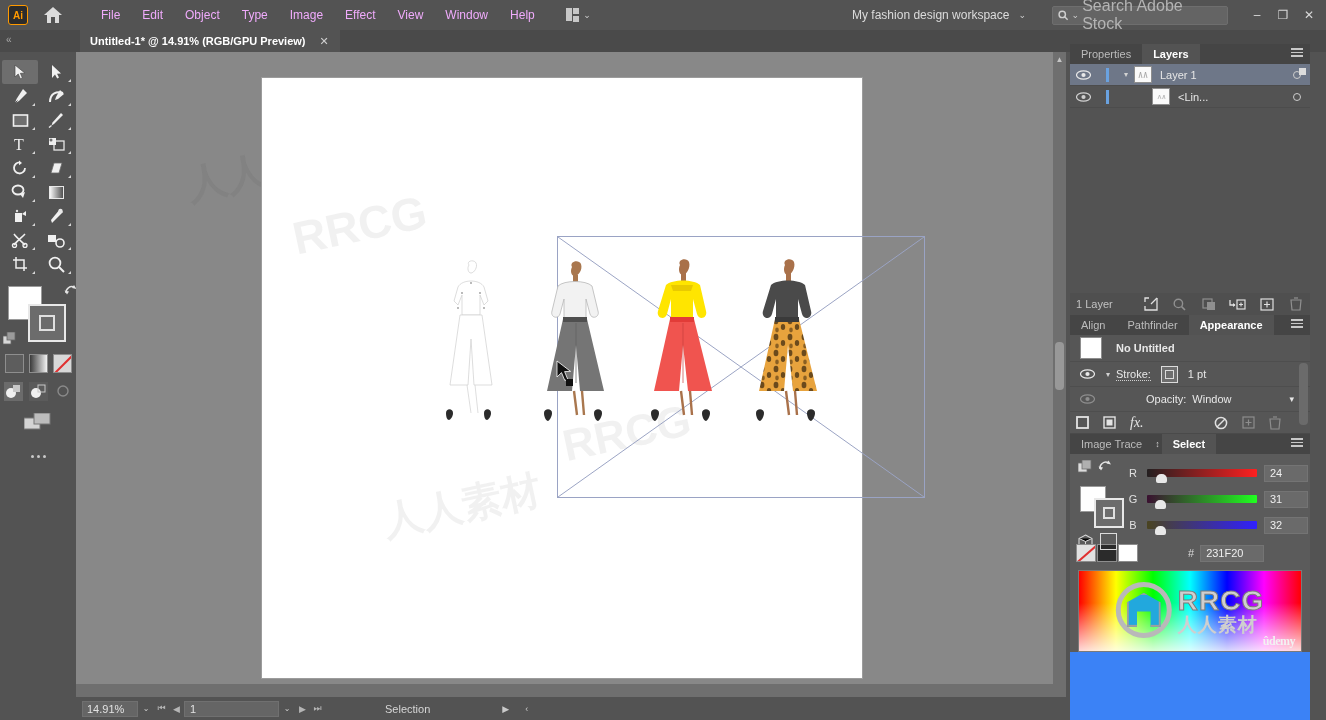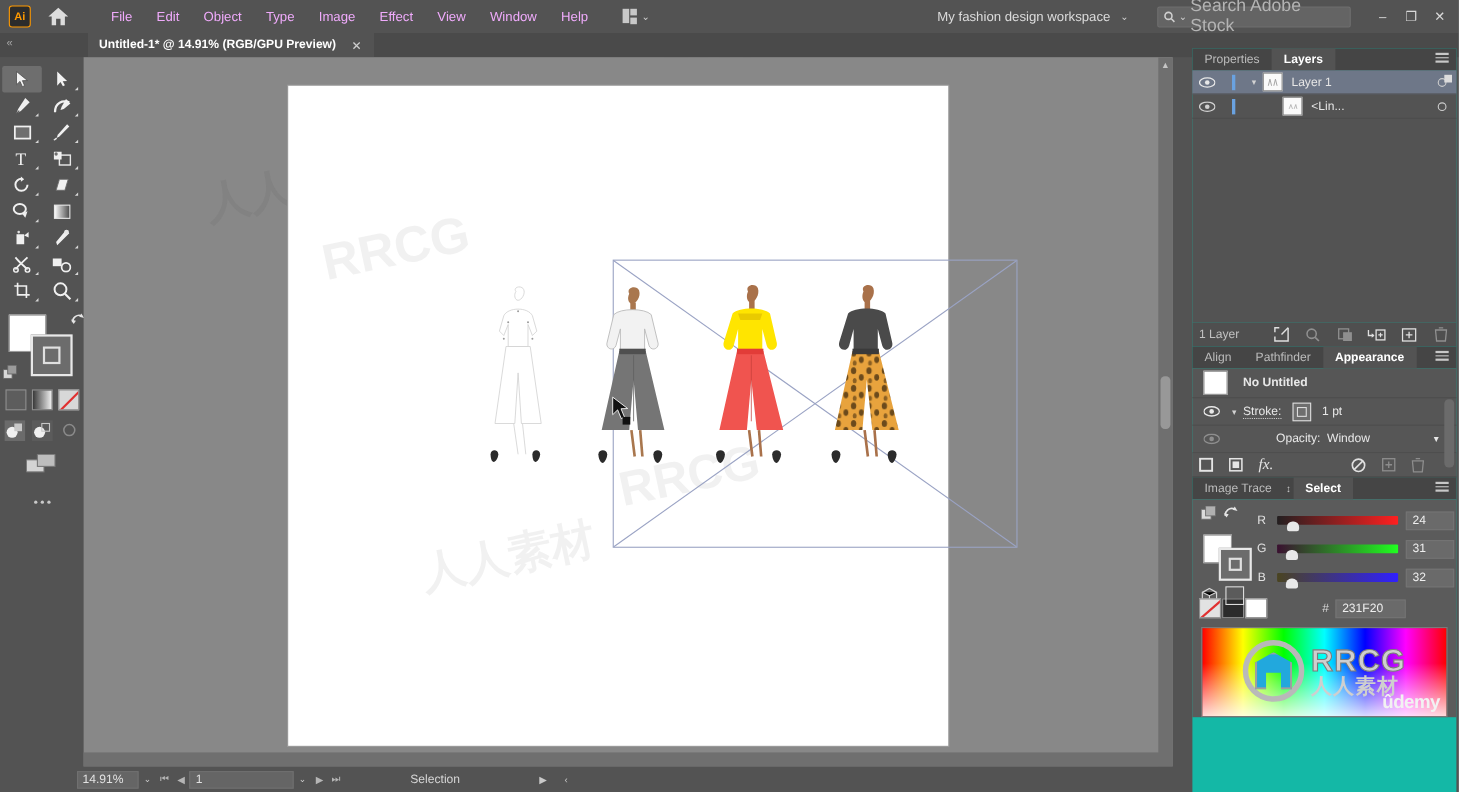--- a/index.html
+++ b/index.html
@@ -174,21 +174,21 @@
   .vsc-arrow { position:absolute; left:0; width:13px; height:14px;
     display:flex; align-items:center; justify-content:center;
     font-size:8px; color:#c5c5c5; }
   .hscroll {
     position:absolute; left:76px; bottom:23px; width:990px; height:13px;
     background:#6f6f6f;
   }
 
   
   .statusbar {
-    position:absolute; left:64px; bottom:0; width:1250px; height:23px;
+    position:absolute; left:76px; bottom:0; width:1250px; height:23px;
     background:#535353; display:flex; align-items:center;
   }
   .zoomfield {
     width:56px; height:16px; background:#656565; border:1px solid #707070;
     display:flex; align-items:center; padding-left:4px; font-size:11px;
     color:#e2e2e2; margin-left:6px;
   }
   .drop { width:16px; height:16px; display:flex; align-items:center;
           justify-content:center; font-size:8px; color:#cfcfcf; }
   .navbtn { width:15px; height:16px; display:flex; align-items:center;
@@ -196,22 +196,22 @@
   .pagefield {
     width:95px; height:16px; background:#656565; border:1px solid #707070;
     display:flex; align-items:center; padding-left:5px; font-size:11px;
     color:#e2e2e2;
   }
   .statustext { margin-left:60px; font-size:11px; color:#d6d6d6; }
   .statusplay { margin-left:72px; font-size:9px; color:#cacaca; display:flex; gap:16px; }
 
   
   .dock {
-    position:absolute; right:2px; top:44px; width:240px; height:676px;
-    background:#14b8a6;
+    position:absolute; right:16px; top:44px; width:240px; height:676px;
+    background:#3b82f6;
   }
   .panel-tabs {
     display:flex; align-items:center; height:20px; background:#454545;
     position:relative;
   }
   .ptab {
     padding:3px 11px; font-size:11px; color:#bcbcbc; height:20px;
     display:flex; align-items:center;
   }
   .ptab.active { background:#535353; color:#ffffff; font-weight:bold; }
@@ -354,22 +354,22 @@
   }
   .rr-text { display:flex; flex-direction:column; line-height:1; }
   .rr-text .en {
     font-size:28px; font-weight:bold; color:#cfcfcf;
     -webkit-text-stroke:1px #7b7b7b; letter-spacing:1px;
   }
   .rr-text .cn {
     font-size:19px; font-weight:bold; color:#cfcfcf; letter-spacing:1px;
   }
   .udemy {
-    position:absolute; right:6px; bottom:2px; font-size:17px;
-    color:#f2f2f2; font-weight:bold; letter-spacing:-0.5px;
+    position:absolute; right:6px; bottom:2px; font-size:12px;
+    color:#f2f2f2; font-weight:bold; letter-spacing:-0.5px;font-family:Liberation Serif, serif;
   }
 
   
   .wm {
     position:absolute; pointer-events:none; font-weight:bold;
     color:rgba(255,255,255,0.10); font-family:"Liberation Sans", sans-serif;
     white-space:nowrap; user-select:none;
   }
   .wm.dark { color:rgba(60,60,60,0.07); }
 </style>

